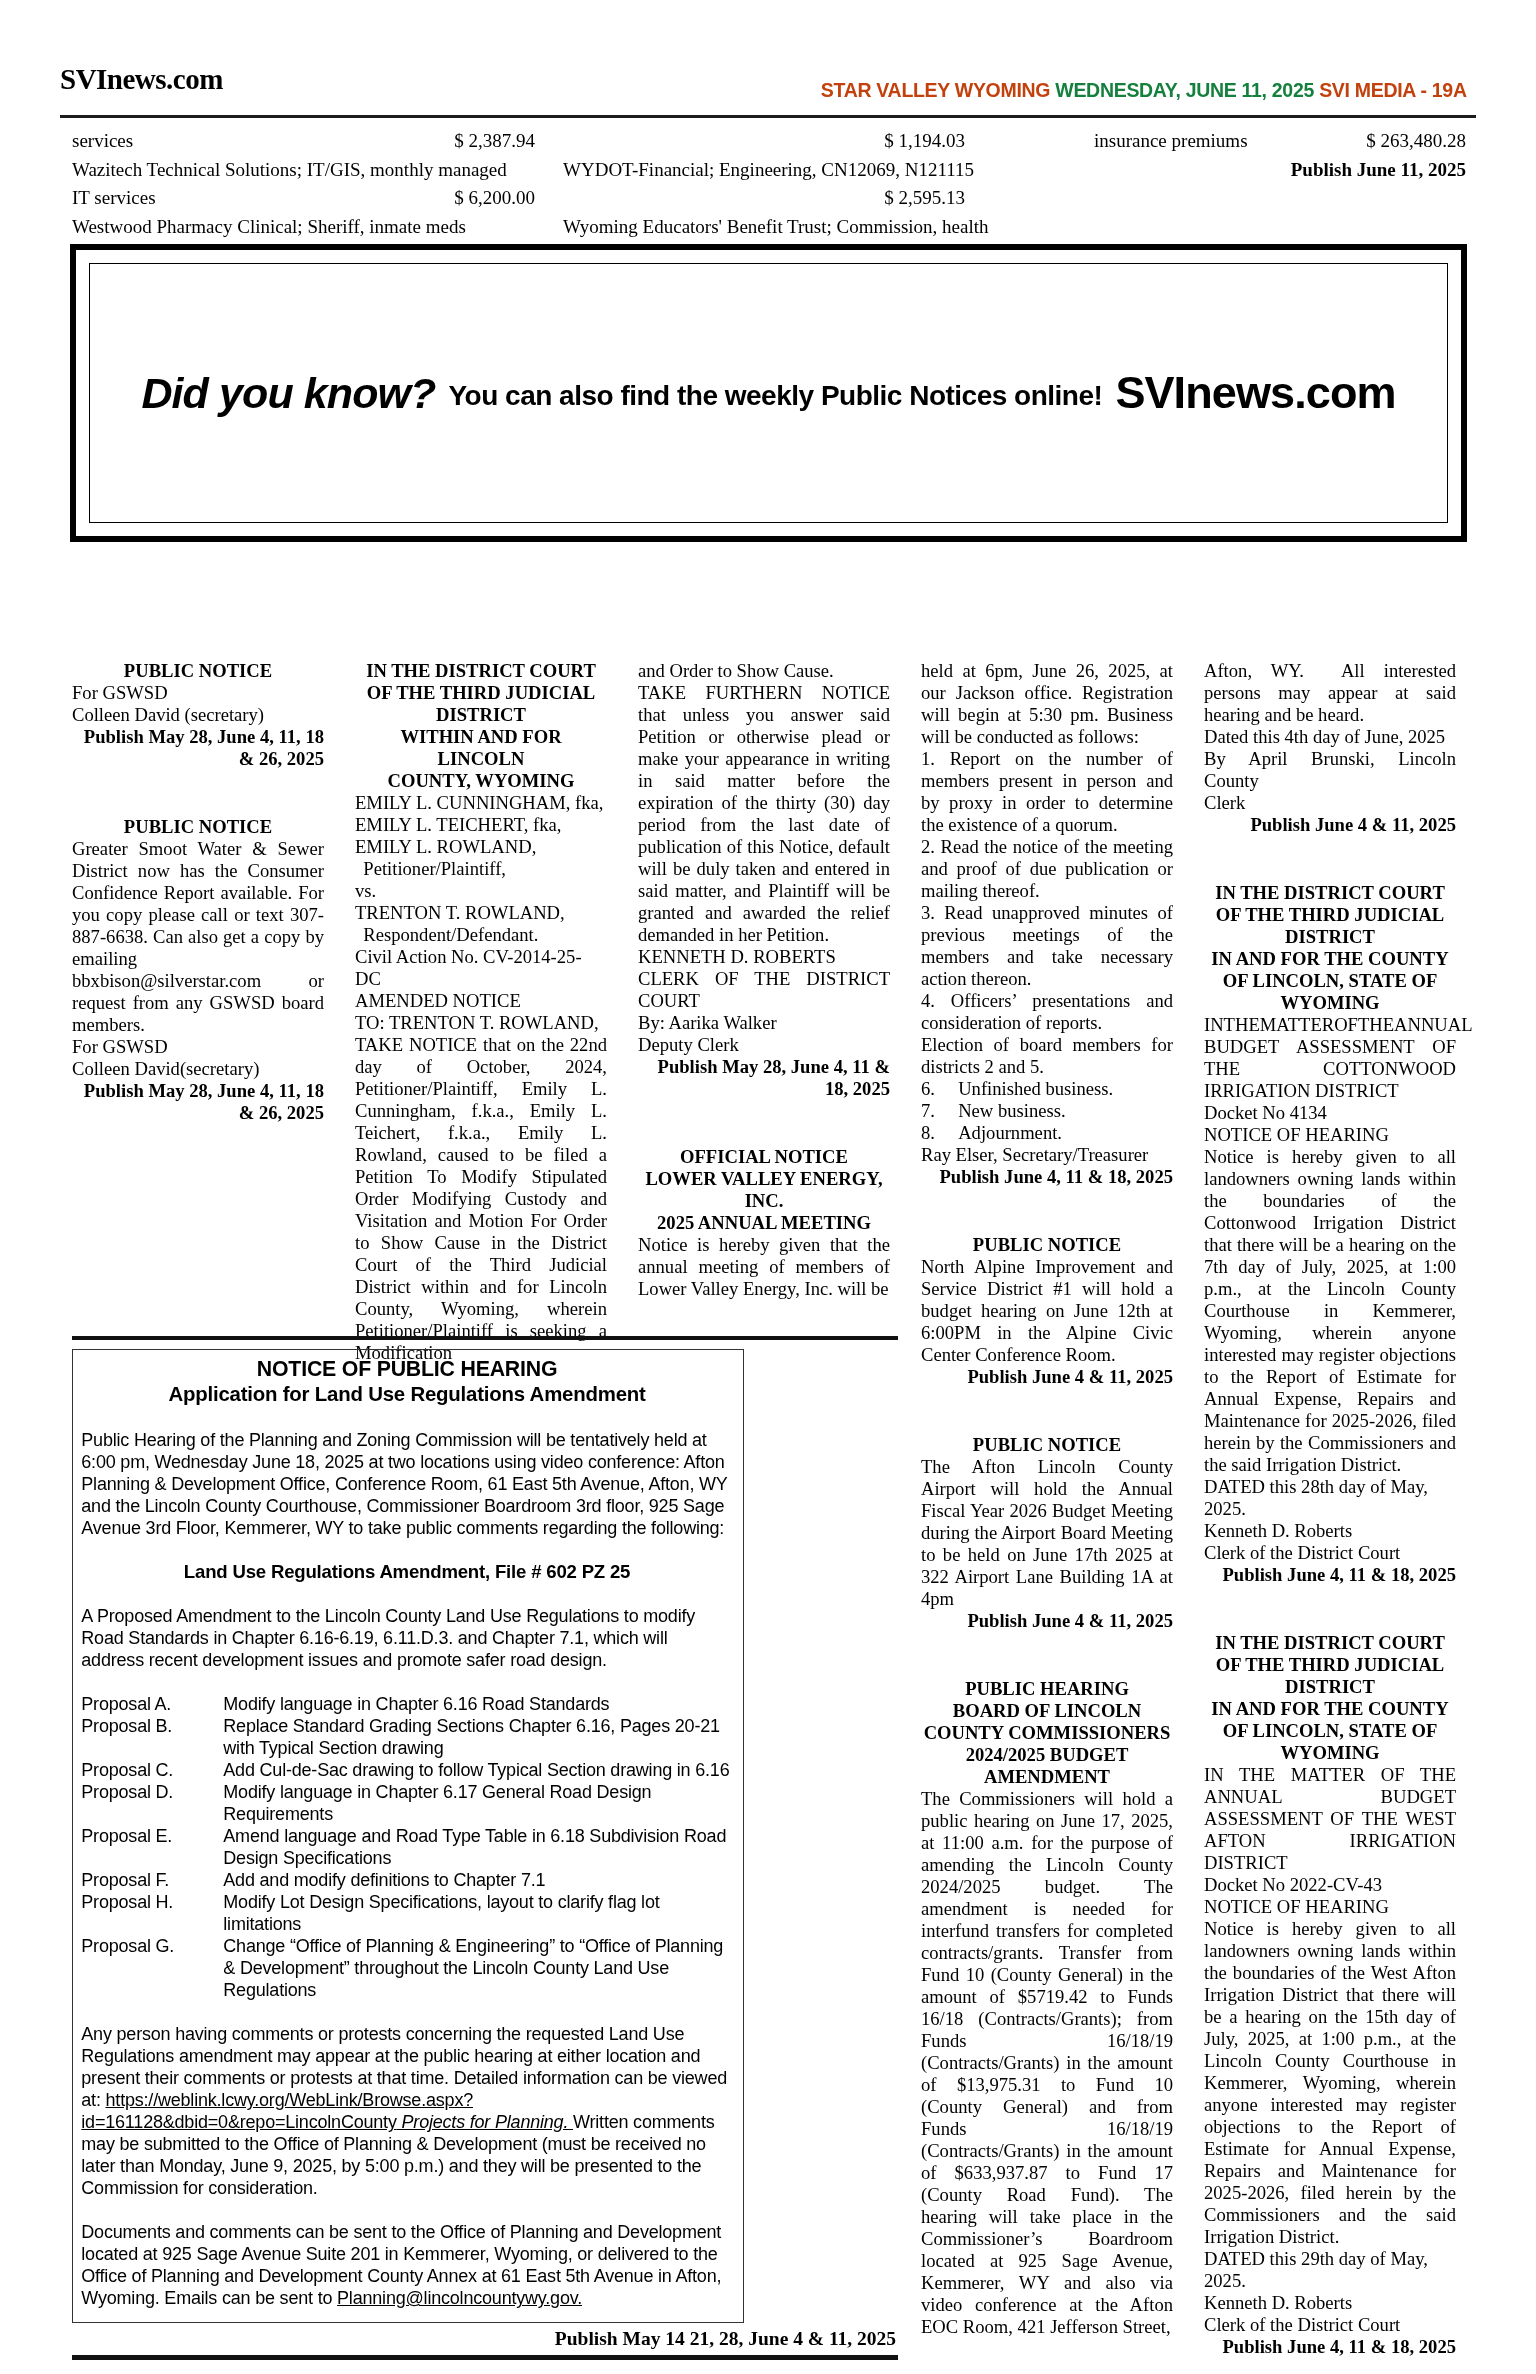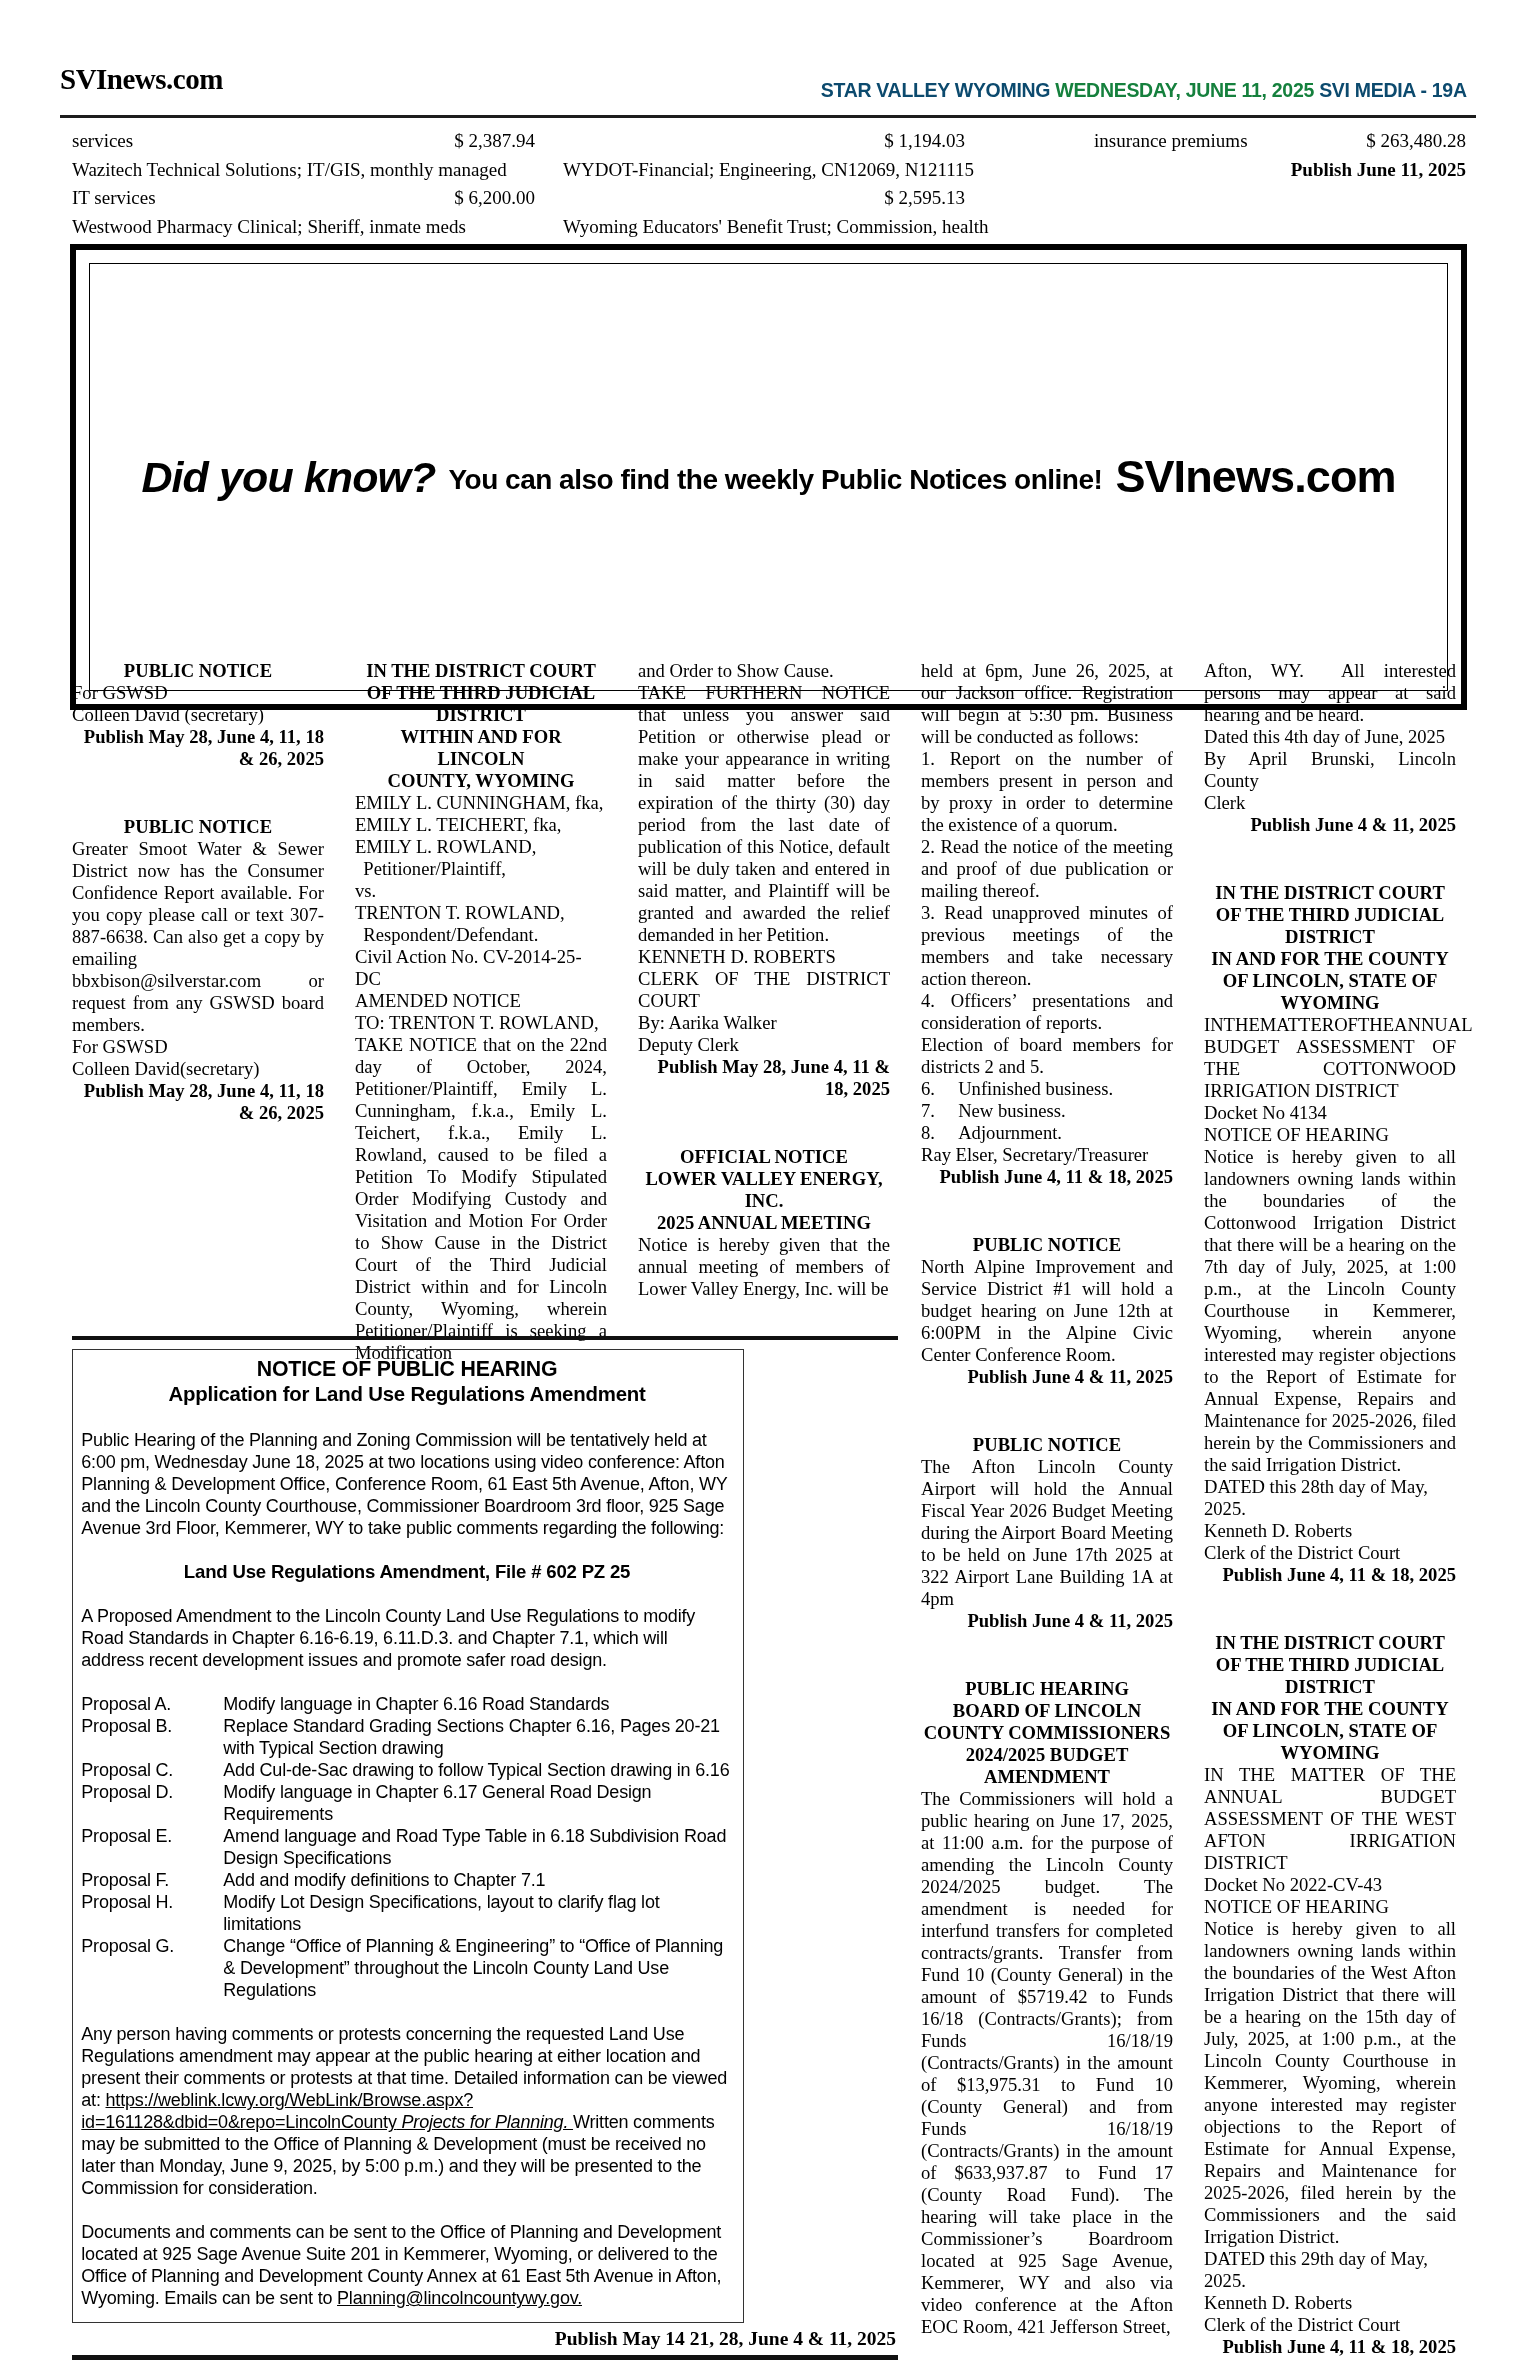--- a/index.html
+++ b/index.html
@@ -6,31 +6,31 @@
   .page {
     position:relative; width:1536px; height:2375px; background:#ffffff;
     font-family:"Liberation Serif", serif; color:#000; overflow:hidden;
   }
 
   
   .header { position:absolute; left:60px; right:60px; top:63px; height:41px; }
   .site-logo { font-family:"Liberation Serif", serif; font-weight:bold; font-size:29px; letter-spacing:-0.5px; }
   .hright { position:absolute; right:9.3px; bottom:1.9px; font-family:"Liberation Sans", sans-serif;
             font-weight:bold; font-size:19.5px; letter-spacing:-0.3px; white-space:nowrap; }
-  .muted { color:#0c4a6e; }
+  .muted { color:#c2410c; }
   .hdate { color:#15803d; }
   .header-rule { position:absolute; left:60px; right:60px; top:115px; height:2.8px; background:#1c1c1c; }
 
   
   .fragment { position:absolute; left:0; top:0; width:1536px; font-size:19px; }
   .fragment span { position:absolute; white-space:nowrap; }
   .f-bold { font-weight:bold; }
 
   
-  .banner { position:absolute; left:70px; top:244px; width:1397px; height:466px;
+  .banner { position:absolute; left:70px; top:244px; width:1397px; height:298px;
             border:6.5px solid #000; box-sizing:border-box; padding:13px; }
   .banner-inner { width:100%; height:100%; border:1.9px solid #000; box-sizing:border-box;
             display:flex; align-items:center; justify-content:center; gap:13px;
             font-family:"Liberation Sans", sans-serif; }
   .banner-inner .b1 { font-size:43px; font-weight:bold; font-style:italic; letter-spacing:-0.9px; }
   .banner-inner .b2 { font-size:28px; font-weight:bold; letter-spacing:-0.5px; position:relative; top:2.8px; }
   .banner-inner .b3 { font-size:45px; font-weight:bold; letter-spacing:-0.9px; }
 
   
   .columns { position:absolute; left:72px; top:660px; display:flex; gap:31px; }

